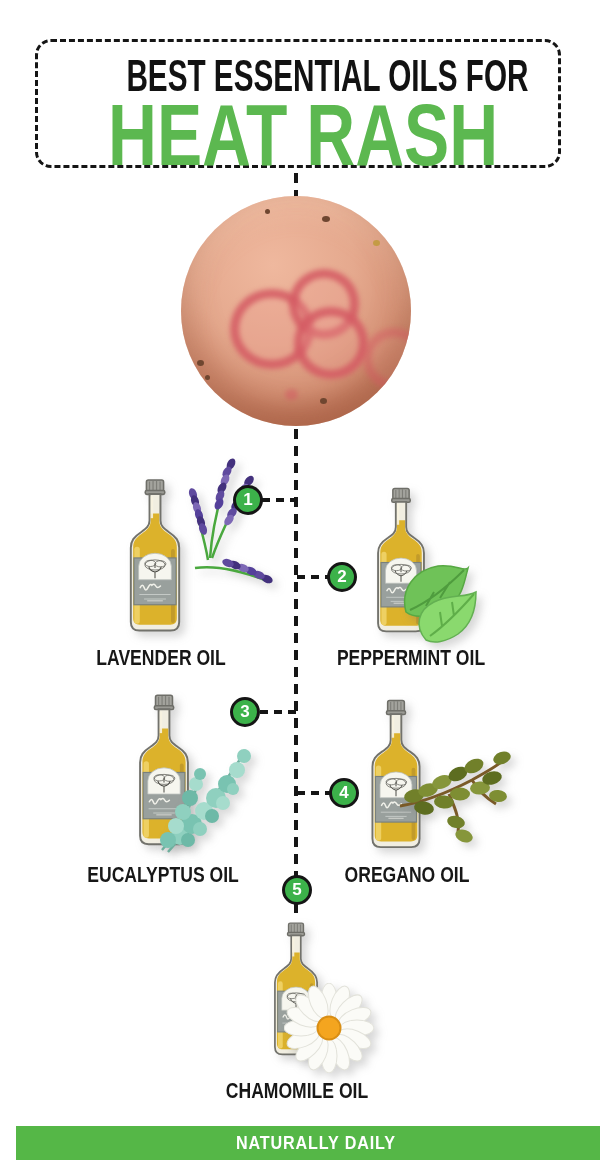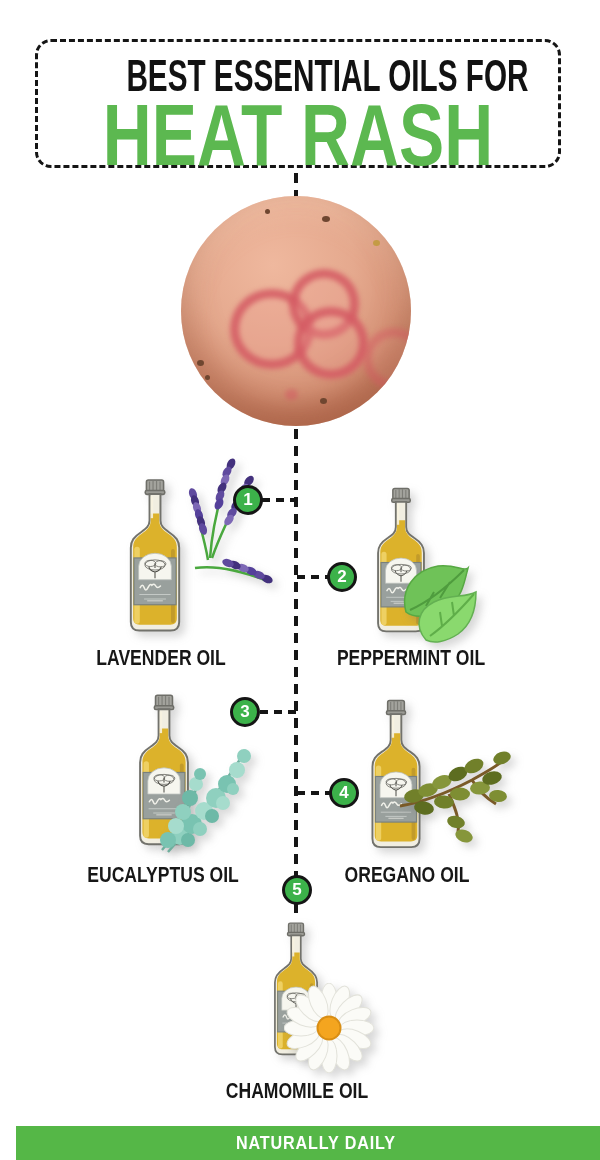--- a/index.html
+++ b/index.html
@@ -1,21 +1,21 @@
 <!DOCTYPE html>
 <html style="--title-green: #5cb850; --badge-green: #3cb24a; --footer-green: #55b747; --line-black: #151515; --oil-yellow: #dcb22b;"><head>
 <meta charset="utf-8">
 <style>
   html,body{margin:0;padding:0;background:#fff;}
   .canvas{position:relative;width:600px;height:1160px;background:#ffffff;overflow:hidden;
           font-family:"Liberation Sans",sans-serif;}
 
   
   .title-box{position:absolute;left:35px;top:39px;width:520px;height:123px;
-             border:3.5px dashed var(--line-black,#151515);border-radius:16px;text-align:center;}
+             border:3.5px dashed var(--line-black,#151515);border-radius:16px;text-align:right;}
   .title-line1{margin-top:11px;font-size:45px;font-weight:bold;color:#121212;
                transform:scaleX(.66);line-height:1;white-space:nowrap;}
   .title-line2{margin-top:-5px;font-size:88px;font-weight:bold;color:var(--title-green,#5cb850);
                transform:scaleX(.77);line-height:.95;white-space:nowrap;}
 
   
   .vline{position:absolute;width:3.5px;
          background:repeating-linear-gradient(180deg,var(--line-black,#151515) 0 10px,transparent 10px 17px);}
   .hline{position:absolute;height:3.5px;
          background:repeating-linear-gradient(90deg,var(--line-black,#151515) 0 8px,transparent 8px 14px);}

